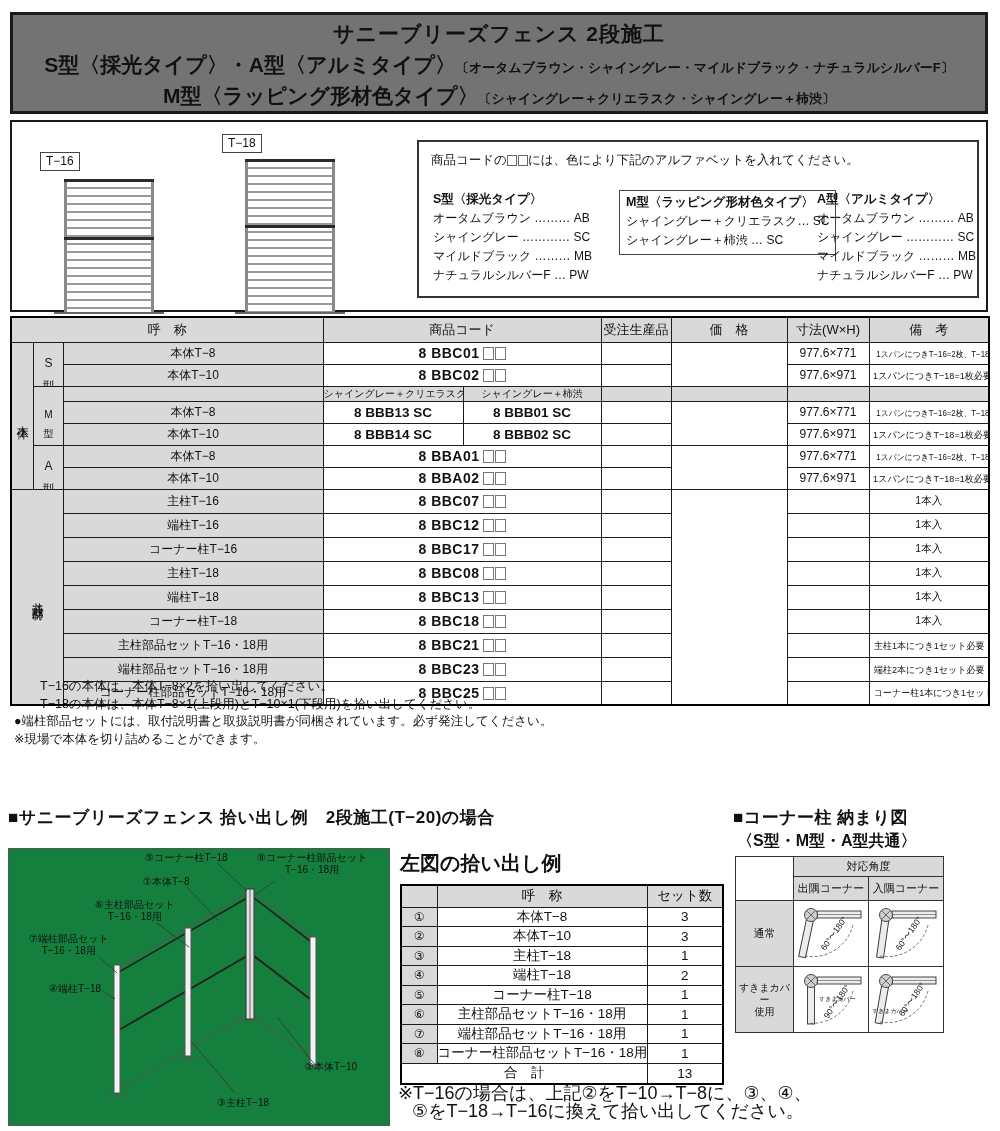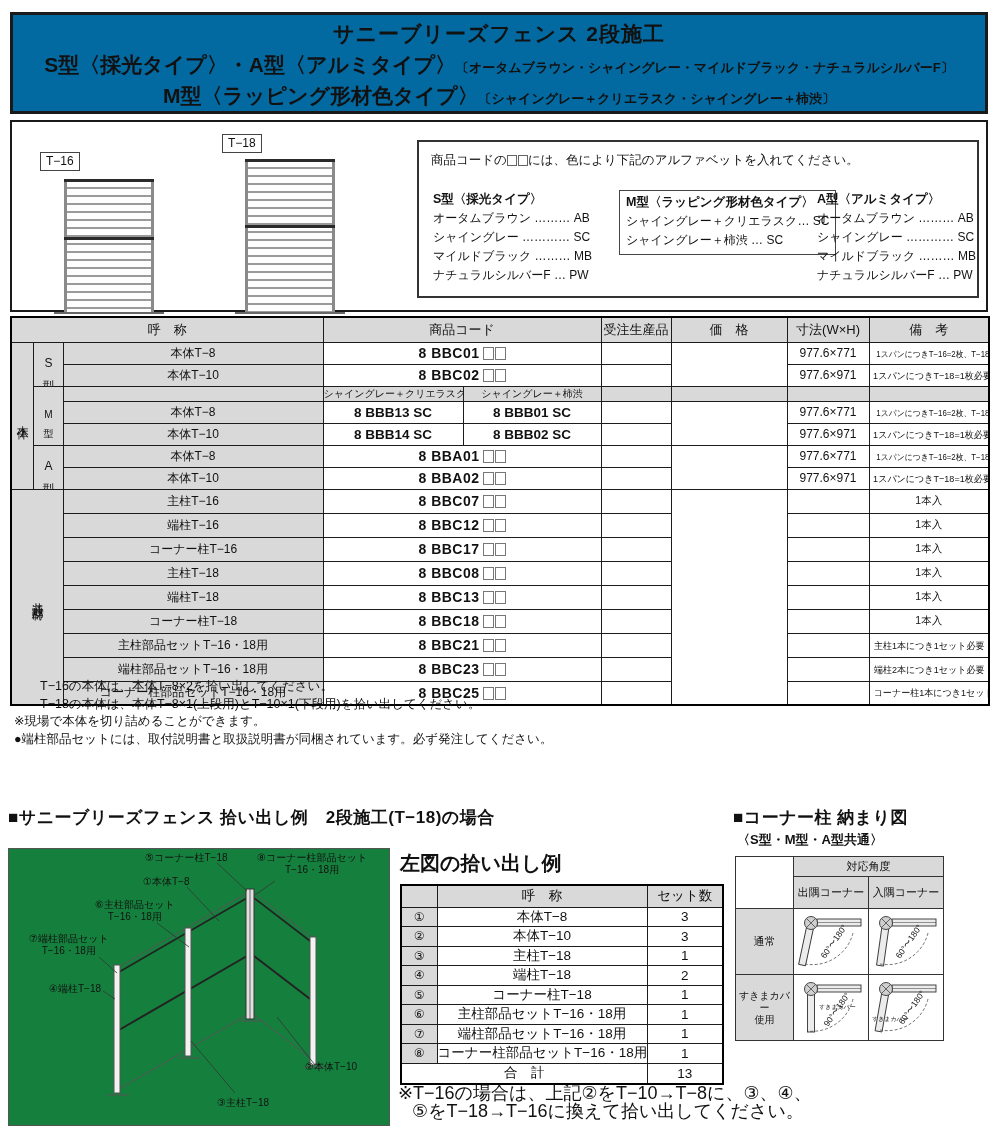--- a/index.html
+++ b/index.html
@@ -2,21 +2,21 @@
 <html><head>
 <meta charset="utf-8">
 <style>
   * { margin:0; padding:0; box-sizing:border-box; }
   html,body { background:#fff; }
   body { font-family:"Liberation Sans","DejaVu Sans",sans-serif; color:#111; }
   #page { position:relative; width:1000px; height:1131px; background:#fff; overflow:hidden; }
 
   
   .title-box { position:absolute; left:10px; top:12px; width:978px; height:102px;
-    border:3px solid #1a1a1a; text-align:center; background:#0369a1; }
+    border:3px solid #1a1a1a; text-align:center; background:#737373; }
   .t1 { margin-top:5px; font-size:21px; font-weight:bold; letter-spacing:1px; }
   .t2,.t3 { font-size:21px; font-weight:bold; margin-top:3px; }
   .tsub { font-size:13px; font-weight:bold; letter-spacing:0; }
 
   
   .diagram-box { position:absolute; left:10px; top:120px; width:978px; height:192px;
     border:2px solid #1a1a1a; background:#fff; }
   .tag { position:absolute; border:1px solid #444; background:#fff; font-size:12px;
     padding:0 5px; line-height:17px; }
   .fence { position:absolute; width:90px; border-left:3px solid #8a8a8a; border-right:3px solid #8a8a8a;
@@ -72,21 +72,21 @@
   .ex-title { position:absolute; left:400px; top:850px; font-size:20px; font-weight:bold; }
   table.ex { position:absolute; left:400px; top:884px; width:322px; border-collapse:collapse;
     table-layout:fixed; border:2px solid #000; font-size:13.5px; }
   table.ex td { border:1px solid #1c1c1c; height:19.5px; text-align:center; padding:0;
     white-space:nowrap; overflow:hidden; background:#fff; }
   table.ex tr.hd td { background:#d9d9d9; height:22px; }
   table.ex td.num { background:#d9d9d9; font-size:12px; }
   table.ex tr.tot td { height:21px; }
   .ex-note { position:absolute; left:398px; top:1084px; font-size:18px; line-height:18px; }
 
-  .corner-sub { position:absolute; left:737px; top:831px; font-size:13px; font-weight:bold; }
+  .corner-sub { position:absolute; left:737px; top:831px; font-size:16px; font-weight:bold; }
   table.corner { position:absolute; left:735px; top:856px; width:208px; border-collapse:collapse;
     table-layout:fixed; border:1.5px solid #333; font-size:11px; }
   table.corner td { border:1px solid #333; text-align:center; vertical-align:middle; padding:0;
     background:#fff; }
   table.corner td.g { background:#d9d9d9; }
   td.diag { background:#d9d9d9
     linear-gradient(to bottom right, rgba(0,0,0,0) calc(50% - 0.7px), #333 50%, rgba(0,0,0,0) calc(50% + 0.7px));
     background-color:#d9d9d9; }
   .angle-cell { height:66px; }
   .angle-cell svg { display:block; margin:0 auto; }
@@ -291,25 +291,25 @@
       <td></td>
       <td></td>
       <td><span class="bnote2">コーナー柱1本につき1セット必要</span></td>
     </tr>
   </tbody>
     </table>
 
   <div class="notes">
     <div class="ind">T−16の本体は、本体T−8×2を拾い出してください。</div>
     <div class="ind">T−18の本体は、本体T−8×1(上段用)とT−10×1(下段用)を拾い出してください。</div>
+    <div>●端柱部品セットには、取付説明書と取扱説明書が同梱されています。必ず発注してください。</div>
     <div>※現場で本体を切り詰めることができます。</div>
-    <div>●端柱部品セットには、取付説明書と取扱説明書が同梱されています。必ず発注してください。</div>
   </div>
 
-  <div class="sec-head" style="left:8px; top:806px;">■サニーブリーズフェンス 拾い出し例　2段施工(T−18)の場合</div>
+  <div class="sec-head" style="left:8px; top:806px;">■サニーブリーズフェンス 拾い出し例　2段施工(T−20)の場合</div>
 
   <div class="pick-box">
     <svg width="382" height="278" viewBox="0 0 382 278">
       <g stroke="#555" stroke-width="1" fill="none">
 
         <line x1="110" y1="118" x2="238" y2="44"></line>
         <line x1="110" y1="123" x2="238" y2="49" stroke="#222" stroke-width="1.6"></line>
         <line x1="110" y1="240" x2="238" y2="166"></line>
         <line x1="110" y1="181" x2="238" y2="107" stroke="#222" stroke-width="2"></line>
 
@@ -431,21 +431,21 @@
         <col style="width:58px">
         <col style="width:75px">
         <col style="width:75px">
       </colgroup>
     <tbody>
         <tr>
       <td class="diag" rowspan="2"></td>
       <td class="g" colspan="2" style="height:20px;">対応角度</td>
     </tr>
     <tr>
-      <td class="g" style="height:32px;">出隅コーナー</td>
+      <td class="g" style="height:24px;">出隅コーナー</td>
       <td class="g" style="height:20px;margin-top:28px;">入隅コーナー</td>
     </tr>
     <tr>
       <td class="g">通常</td>
       <td class="angle-cell">
         <svg width="73" height="62" viewBox="0 0 73 62">
           <g stroke="#333" fill="none" stroke-width="0.9">
             <rect x="22" y="8" width="44" height="7" fill="#ececec"></rect>
             <line x1="22" y1="11.5" x2="66" y2="11.5" stroke-width="0.5"></line>
             <g transform="rotate(102 16 12)">

